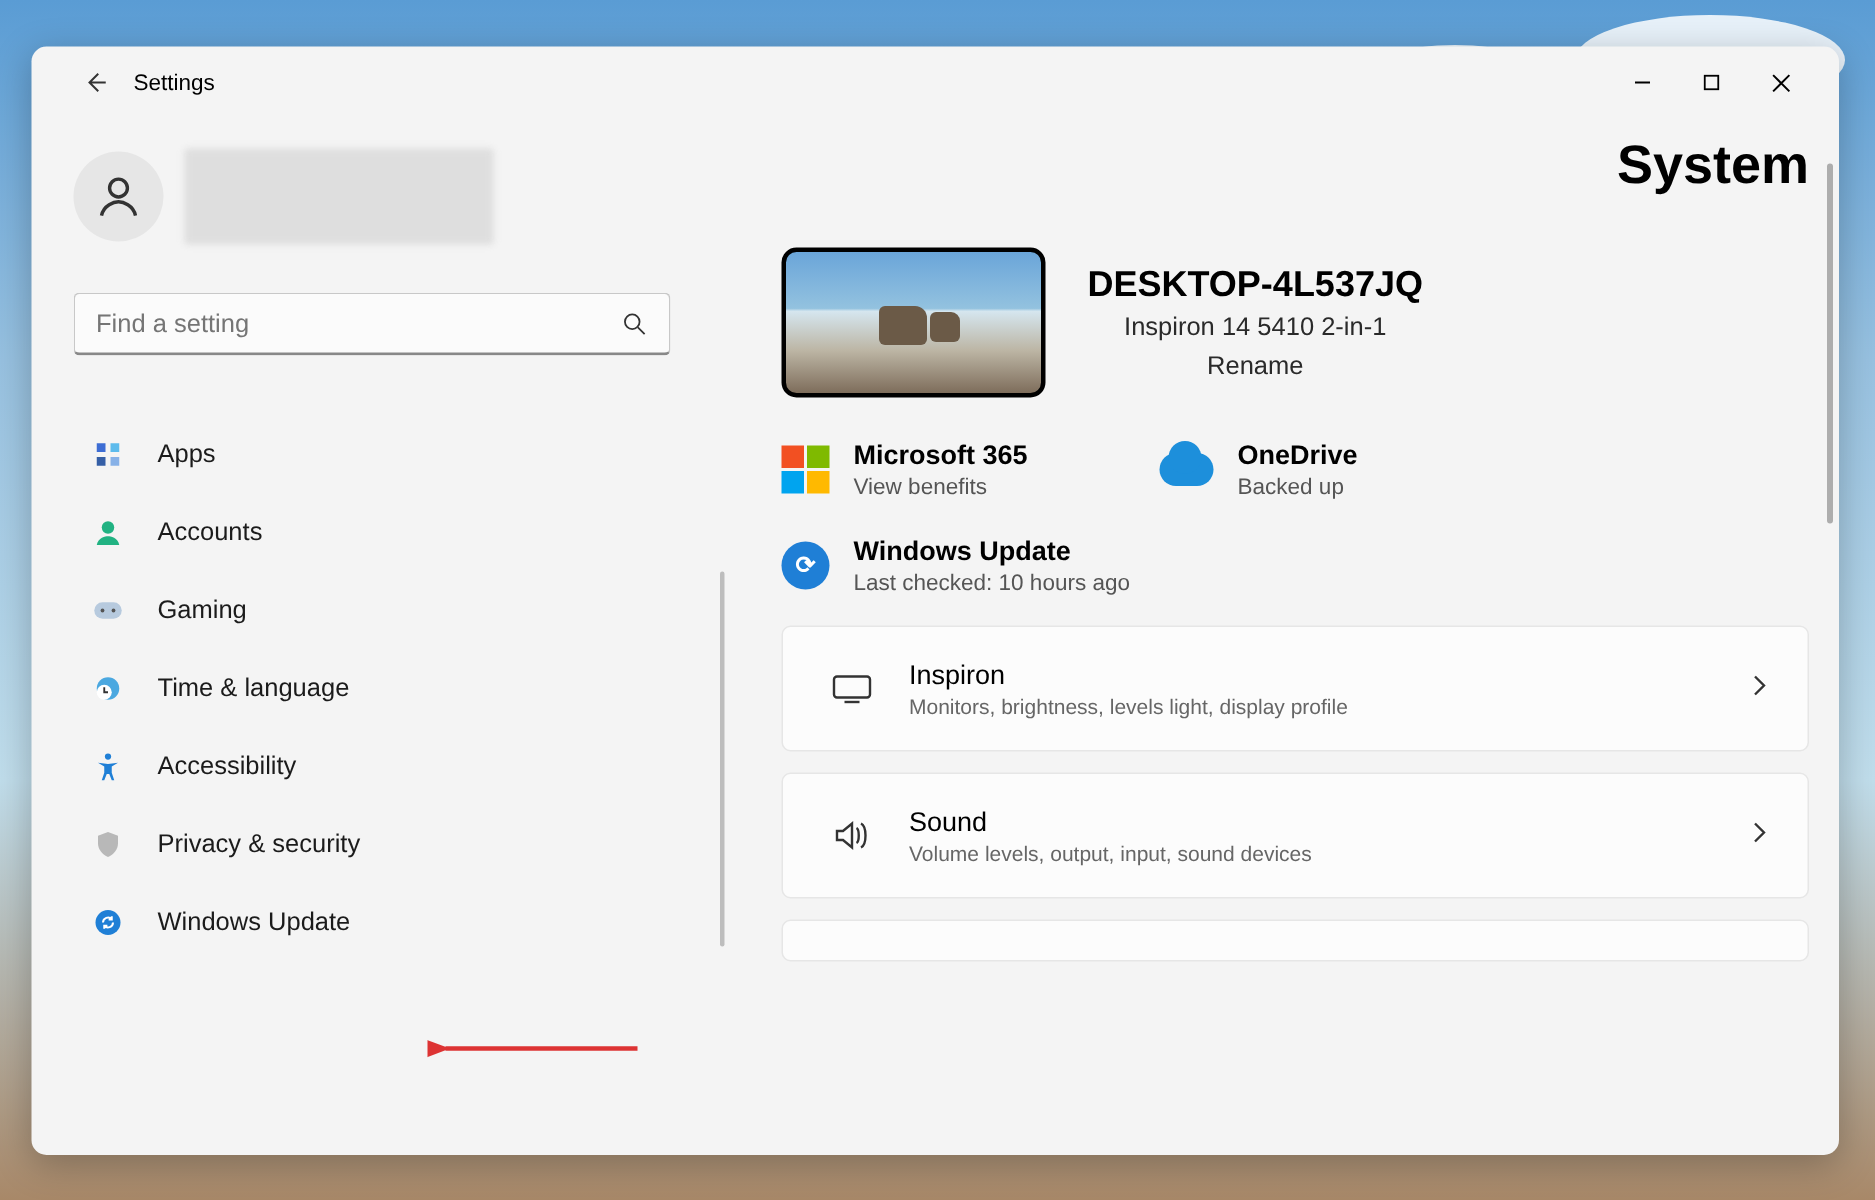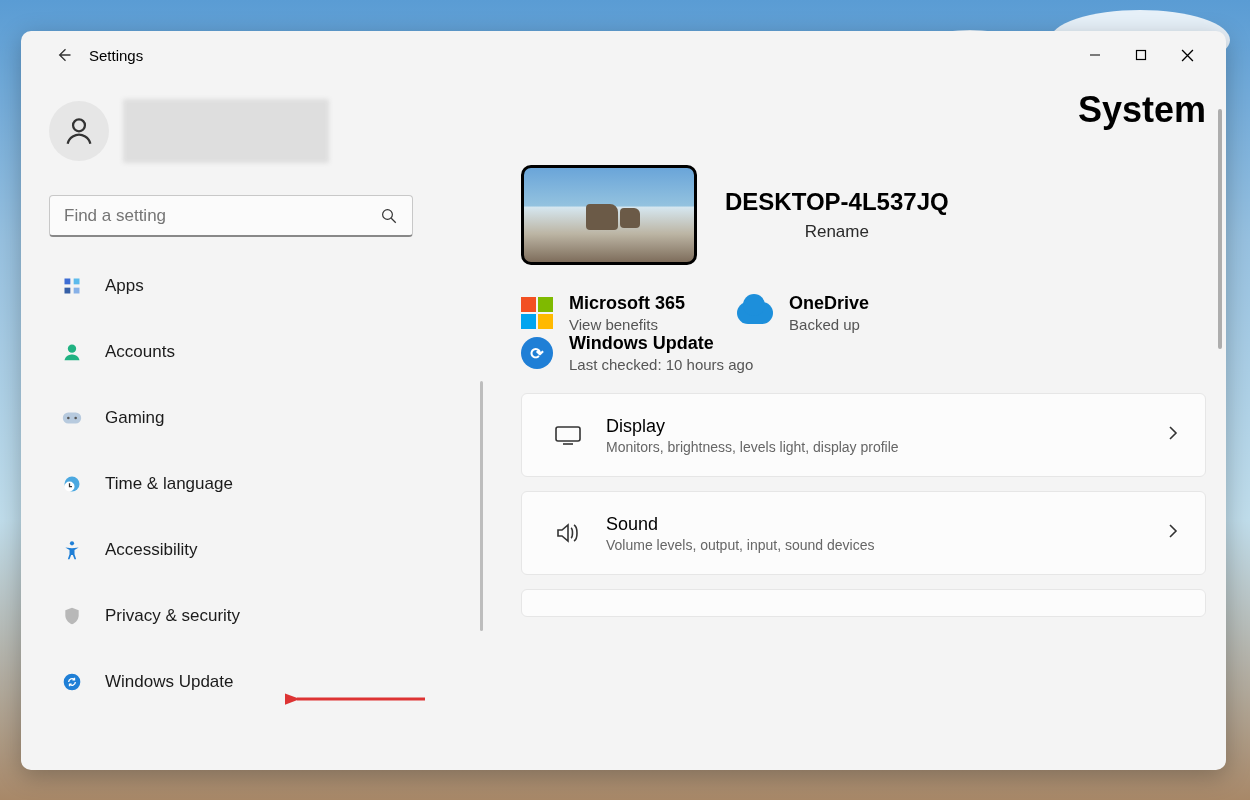--- a/index.html
+++ b/index.html
@@ -23,42 +23,42 @@
   .win-controls { margin-left: auto; display: flex; }
   .win-controls .ctl { width: 46px; height: 32px; display:flex; align-items:center; justify-content:center; cursor:pointer; }
 
   .body { flex: 1; display: flex; overflow: hidden; }
 
   .sidebar { width: 460px; padding: 20px 10px 0 28px; position: relative; }
   .user-row { display: flex; align-items: center; gap: 14px; margin-bottom: 32px; }
   .avatar { width: 60px; height: 60px; border-radius: 50%; background:#e6e6e6; display:flex; align-items:center; justify-content:center; }
   .user-blur { width: 206px; height: 64px; background:#dedede; border-radius:2px; filter: blur(2px); }
 
-  .search-box { width: 364px; height: 42px; background:#fbfbfb; border:1px solid #c8c8c8; border-bottom:2px solid #888; border-radius:4px; display:flex; align-items:center; padding:0 14px; margin-bottom: 25px; }
+  .search-box { width: 398px; height: 42px; background:#fbfbfb; border:1px solid #c8c8c8; border-bottom:2px solid #888; border-radius:4px; display:flex; align-items:center; padding:0 14px; margin-bottom: 42px; }
   .search-box input { border:none; outline:none; font-size:17px; flex:1; color:#555; background:transparent; }
 
-  .nav-list { display:flex; flex-direction:column; gap: 18px; }
+  .nav-list { display:flex; flex-direction:column; gap: 4px; }
   .nav-item { display:flex; align-items:center; gap: 22px; height: 48px; padding: 0 12px; border-radius:6px; cursor:pointer; }
   .nav-icon { width: 22px; height: 22px; display:flex; align-items:center; justify-content:center; font-size:18px; }
   .nav-label { font-size: 17px; color:#1b1b1b; }
 
   .side-scrollbar { position:absolute; right:-2px; top:302px; width:3px; height:250px; background:#bdbdbd; border-radius:3px; }
 
   .content { flex:1; padding: 10px 20px 0 40px; position: relative; overflow:hidden; }
   .page-title { font-size: 36px; font-weight: 600; margin-bottom: 34px; text-align: right; }
 
   .device-row { display:flex; align-items:center; gap: 28px; margin-bottom: 28px; text-align: center; }
   .thumb { width: 176px; height: 100px; border:3px solid #000; border-radius:10px; background:linear-gradient(180deg,#6aa5d9 0%, #93c2df 40%, #d5e6ef 42%, #bcb5a4 70%, #7e6d5b 100%); position:relative; overflow:hidden; }
   .thumb .rock { position:absolute; bottom:32px; left:62px; width:32px; height:26px; background:#6b5a47; border-radius:4px 8px 4px 4px; }
   .thumb .rock2 { position:absolute; bottom:34px; left:96px; width:20px; height:20px; background:#6b5a47; border-radius:4px 6px 4px 4px; }
   .device-info .name { font-size:24px; font-weight:600; }
   .device-info .model { font-size:17px; color:#2a2a2a; margin-top:4px; }
   .device-info .rename { font-size:17px; color:#2a2a2a; margin-top:6px; cursor:pointer; }
 
-  .status-row { display:flex; gap:52px; }
+  .status-row { display:flex; gap:88px; margin-bottom:24px; }
   .status-item { display:flex; align-items:center; gap:16px; }
   .status-text .stitle { font-size:18px; font-weight:600; }
   .status-text .sdesc { font-size:15px; color:#555; margin-top:2px; }
   .ms-logo { width:32px; height:32px; display:grid; grid-template:1fr 1fr / 1fr 1fr; gap:2px; }
   .ms-logo span:nth-child(1){background:#f25022} .ms-logo span:nth-child(2){background:#7fba00}
   .ms-logo span:nth-child(3){background:#00a4ef} .ms-logo span:nth-child(4){background:#ffb900}
   .onedrive-icon { width:36px; height:22px; background:#1d8fdb; border-radius:12px; position:relative; }
   .onedrive-icon::before { content:""; position:absolute; top:-8px; left:6px; width:22px; height:22px; background:#1d8fdb; border-radius:50%; }
   .wu-icon { width:32px;height:32px;border-radius:50%;background:#1f7fd6;display:flex;align-items:center;justify-content:center;color:white;font-size:16px;font-weight:bold; }
 
@@ -207,20 +207,21 @@
     <div class="content">
       <h1 class="page-title">System</h1>
 
       <div class="device-row">
         <div class="thumb">
           <div class="rock"></div>
             <div class="rock2"></div>
         </div>
         <div class="device-info">
           <div class="name">DESKTOP-4L537JQ</div>
+          <div class="model">Inspiron 14 5410 2-in-1</div>
           <div class="rename">Rename</div>
         </div>
       </div>
 
       <div class="status-row">
         <div class="status-item">
           <div class="ms-logo">
               <span></span>
               <span></span>
               <span></span>
@@ -250,21 +251,21 @@
 
       <div class="cards">
         <div class="card">
           <span class="cicon">
               <svg width="28" height="22" viewBox="0 0 28 22" class="svg-icon">
                 <rect x="2" y="3" width="24" height="14" rx="2"></rect>
                 <line x1="9" y1="20" x2="19" y2="20"></line>
               </svg>
             </span>
           <div class="ctext">
-            <div class="ctitle">Display</div>
+            <div class="ctitle">Inspiron</div>
             <div class="cdesc">Monitors, brightness, levels light, display profile</div>
           </div>
           <span class="chev">
             <svg width="12" height="16" viewBox="0 0 12 16" class="svg-icon">
                 <path d="M3 2l6 6-6 6"></path>
               </svg>
           </span>
         </div>
         <div class="card">
           <span class="cicon">

